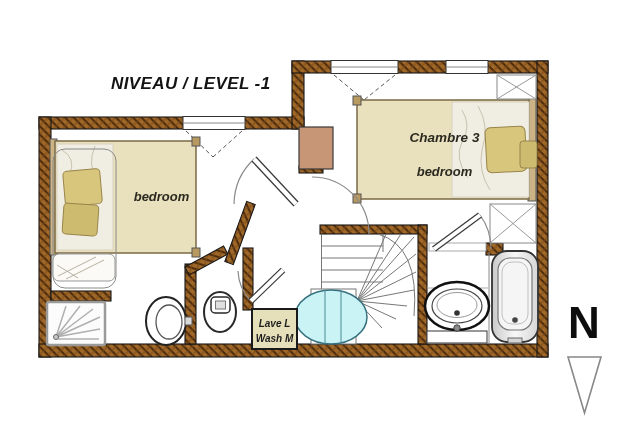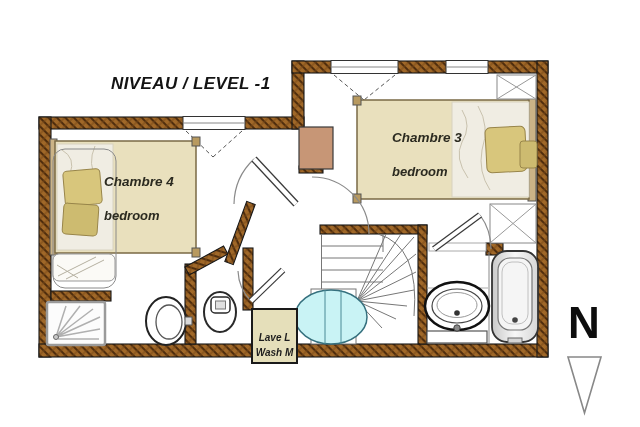--- a/index.html
+++ b/index.html
@@ -7,29 +7,29 @@
     position:relative;width:640px;height:427px;background:#ffffff;overflow:hidden;
     font-family:"Liberation Sans",sans-serif;
   }
   .stage svg{position:absolute;left:0;top:0;}
   .wall{fill:url(#hatch);stroke:#181818;stroke-width:1.1;}
   .ovl{position:absolute;white-space:nowrap;}
   .title{
     left:111px;top:74px;font-style:italic;font-weight:bold;font-size:17px;
     color:#141414;letter-spacing:.4px;
   }
-  .room-label{font-style:italic;font-weight:bold;color:#2b2a20;}
+  .room-label{text-align:center;font-style:italic;font-weight:bold;color:#2b2a20;}
   .room-label .l1{font-size:13.5px;line-height:19px;}
   .room-label .l2{font-size:13px;line-height:18px;margin-top:16px;}
   .room4{left:104px;top:172px;width:115px;}
   .room3{left:392px;top:128px;width:105px;}
   .lave-box{
     left:251px;top:308px;width:43px;height:32px;background:#e5dfba;
     border:2px solid #1a1a1a;text-align:center;font-style:italic;font-weight:bold;
-    font-size:10px;line-height:15px;color:#1d1d1d;padding-top:20px;
+    font-size:10px;line-height:15px;color:#1d1d1d;padding-top:6px;
   }
   .north-n{
     left:564px;top:301px;width:40px;text-align:center;
     font-weight:bold;font-size:44px;line-height:1;color:#0d0d0d;
   }
 </style>
 </head>
 <body>
 
 <div class="stage">
@@ -204,21 +204,20 @@
     <circle cx="515" cy="320" r="2.8" fill="#444"></circle>
     <rect x="508" y="338" width="14" height="5" fill="#d5d5d5" stroke="#666"></rect>
   </g>
 
   <polygon points="568,357 601,357 584.5,413" fill="#ffffff" stroke="#888" stroke-width="1.6"></polygon>
 </svg>
 
   <div class="ovl title">NIVEAU / LEVEL -1</div>
 
   <div class="ovl room-label room4">
-    <div class="l1">Chambre 4</div>
     <div class="l2">bedroom</div>
   </div>
 
   <div class="ovl room-label room3">
     <div class="l1">Chambre 3</div>
     <div class="l2">bedroom</div>
   </div>
 
   <div class="ovl lave-box">
     <div>Lave L</div>

